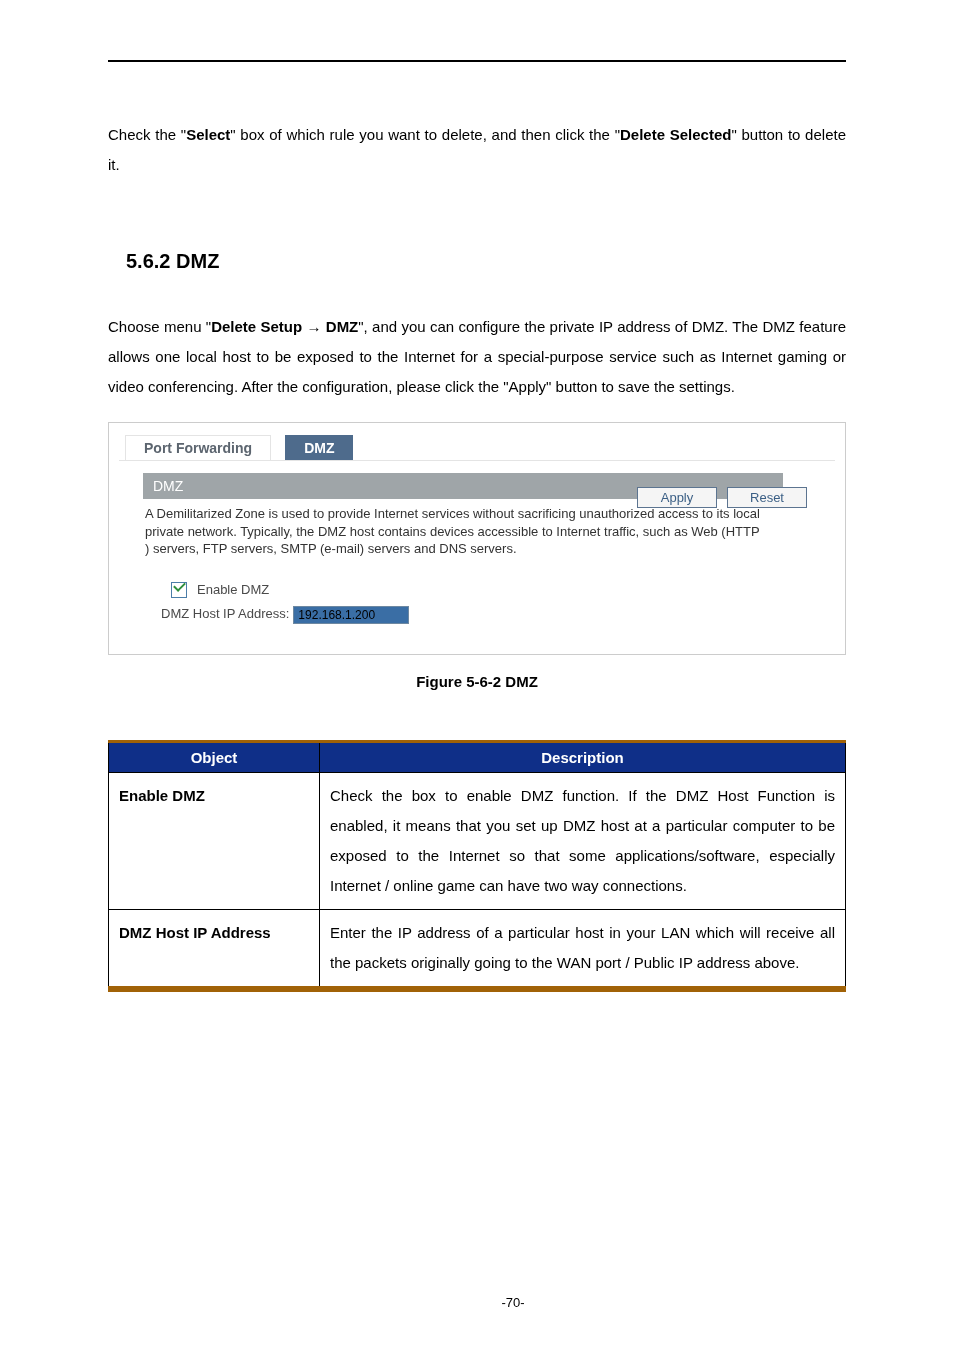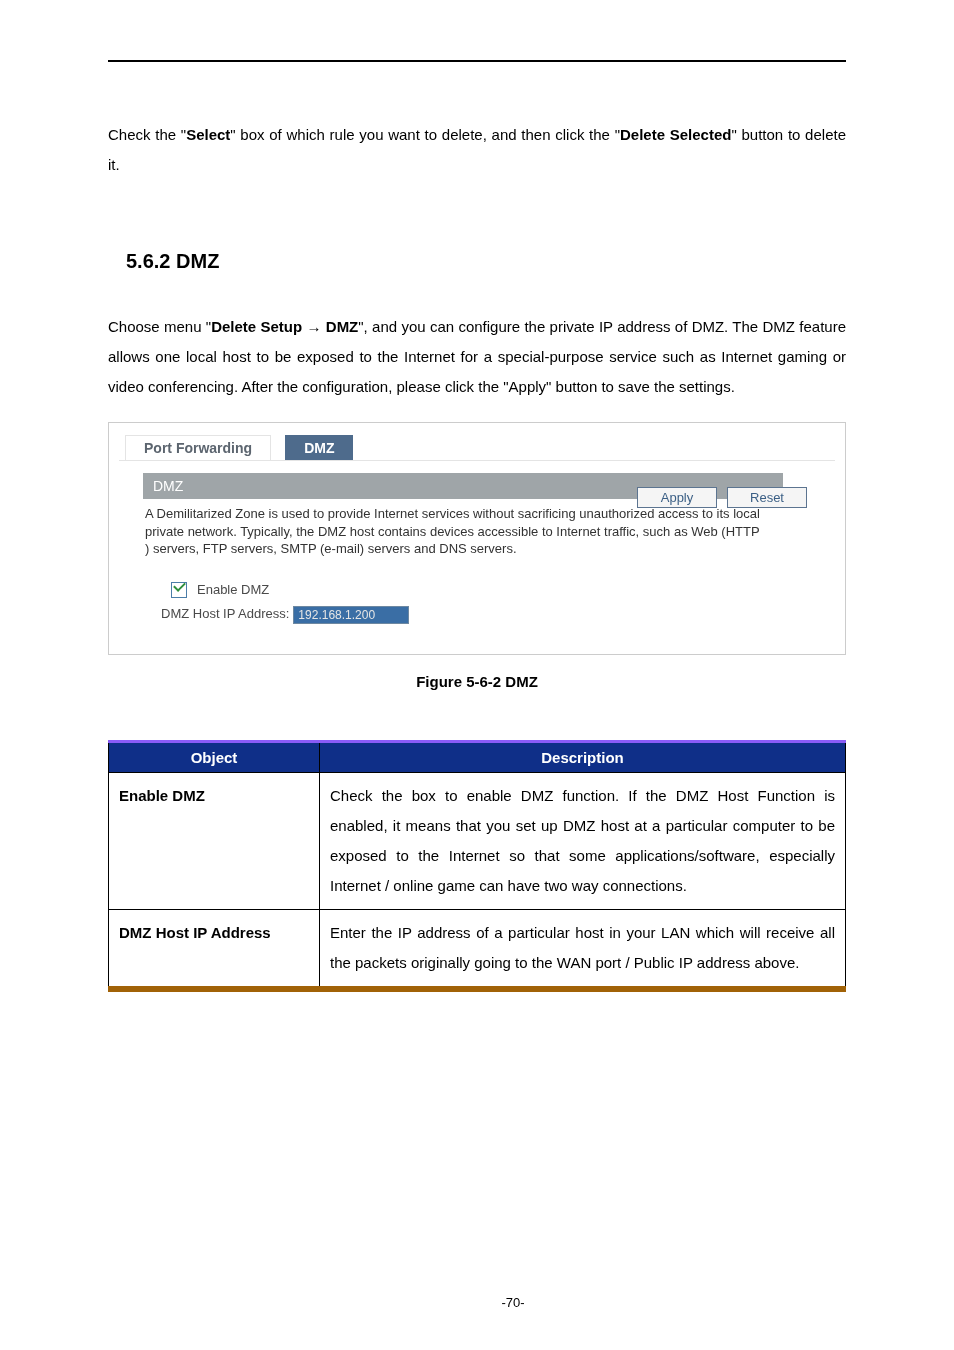--- a/index.html
+++ b/index.html
@@ -130,21 +130,21 @@
     top: -1px;
     width: 9px;
     height: 5px;
     border-left: 2px solid #2f8f3d;
     border-bottom: 2px solid #2f8f3d;
     transform: rotate(-45deg);
   }
   .ip-input {
     border: 1px solid #6d88a1;
     background: #3a6ea5;
-    color: #e5e5e5;
+    color: #000000;
     padding: 1px 4px;
     width: 106px;
     font-family: Verdana, Arial, sans-serif;
     font-size: 12px;
     margin-left: 4px;
   }
   .figure-caption {
     text-align: center;
     font-size: 15px;
     margin: 14px 0 50px 0;
@@ -167,21 +167,21 @@
     border: 1px solid #000;
     padding: 8px 10px;
     font-size: 15px;
     line-height: 2.0;
     vertical-align: top;
   }
   table.fields td.obj {
     font-weight: bold;
     width: 190px;
   }
-  table.fields tr.top-thick th { border-top: 3px solid #8b5cf6; }
+  table.fields tr.top-thick th { border-top: 3px solid #a16207; }
   table.fields tr.bottom-thick td { border-bottom: 6px solid #a16207; }
   table.fields td.desc { text-align: justify; }
   .page-num {
     position: absolute;
     bottom: 40px;
     width: 100%;
     left: 0;
     text-align: center;
     font-size: 13px;
     padding-left: 36px;

